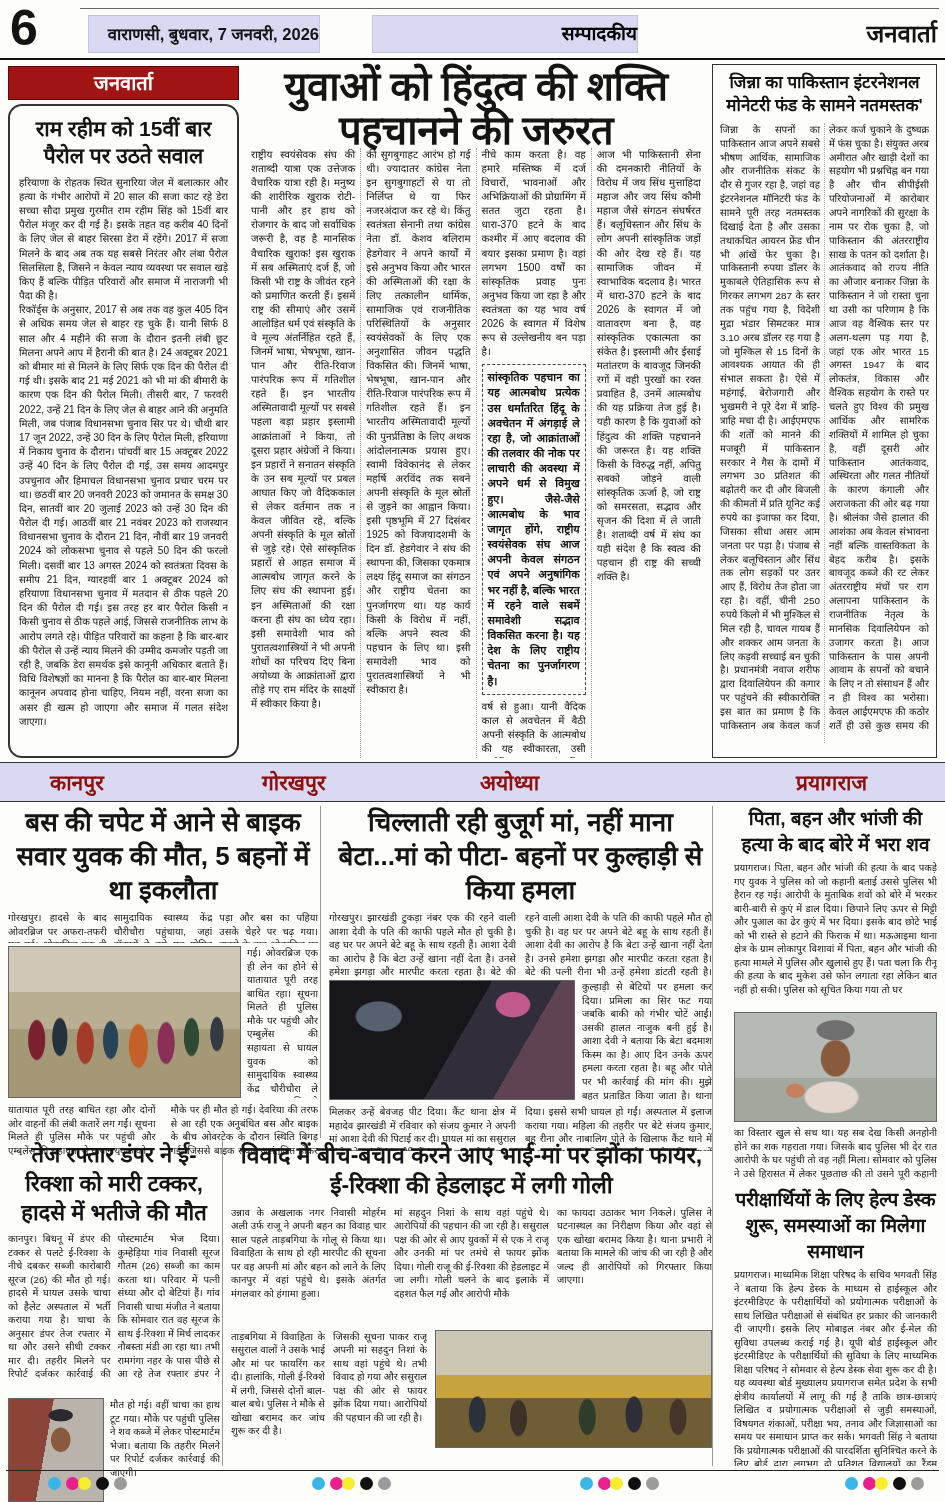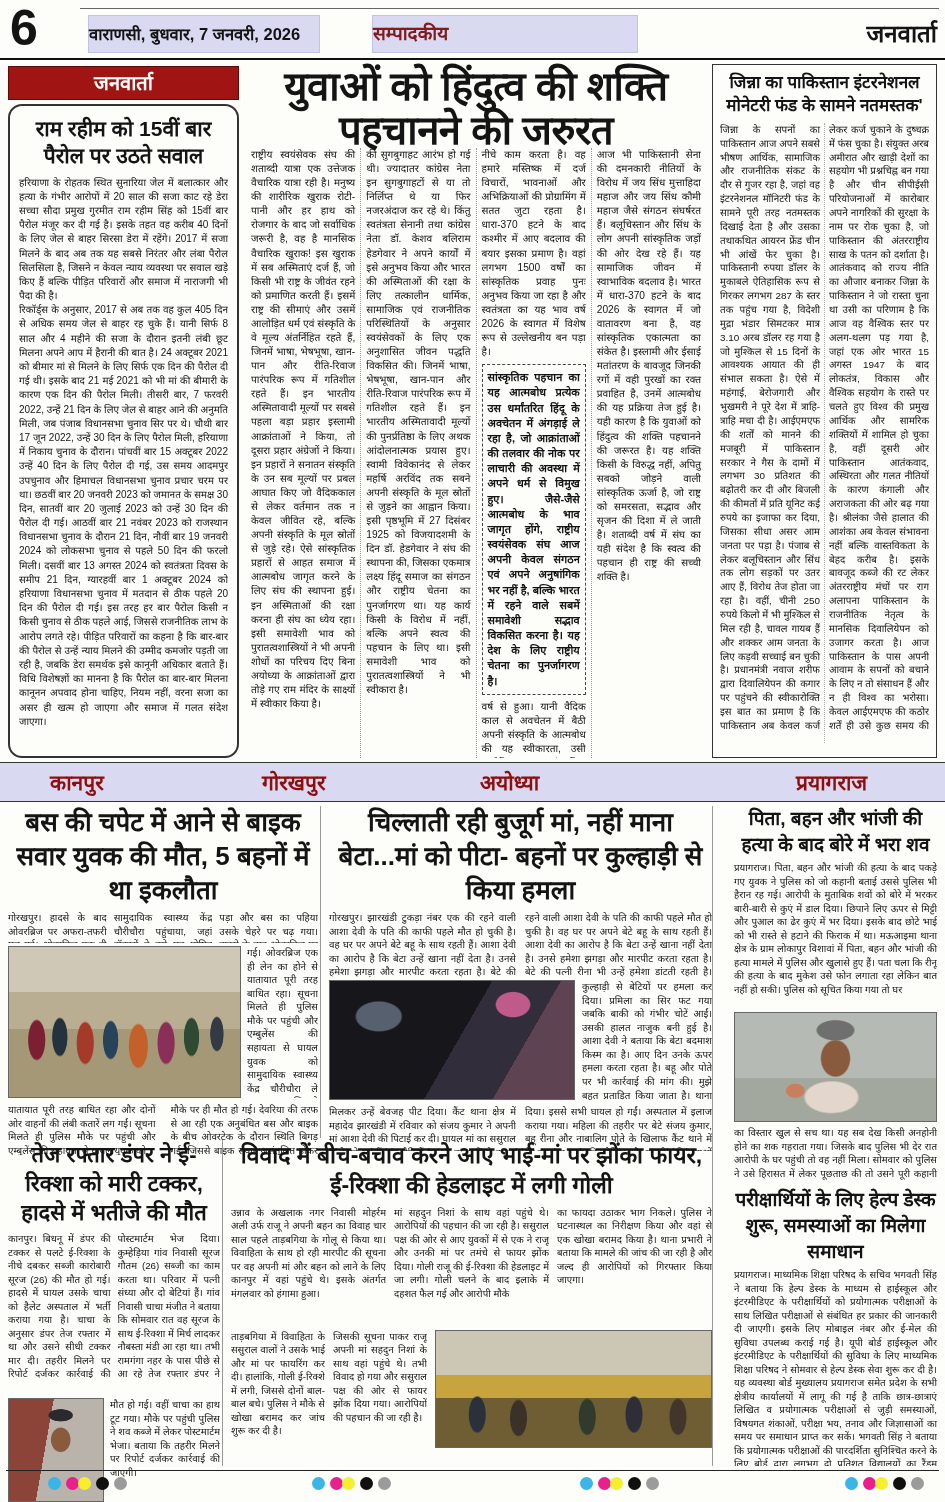--- a/index.html
+++ b/index.html
@@ -11,23 +11,23 @@
     overflow:hidden;
   }
   .abs { position:absolute; }
   .just { text-align:justify; }
   .hide { overflow:hidden; }
   .pre { white-space:pre-line; }
 
   
   .pagenum { left:10px; top:0px; font-size:50px; font-weight:800; line-height:56px; }
   .topline { left:80px; top:8px; right:6px; border-top:1.5px solid #666; height:0; }
-  .lavbox { background:#d9d9f2; border:1px solid #c2c2e2; text-align:left; }
+  .lavbox { background:#d9d9f2; border:1px solid #c2c2e2; text-align:right; }
   .datebox { left:88px; top:15px; width:232px; height:38px; font-size:16.5px; font-weight:800; line-height:36px; }
-  .secbox  { left:372px; top:15px; width:266px; height:38px; font-size:19px; font-weight:800; line-height:36px; color:#7f1d1d; }
+  .secbox  { left:372px; top:15px; width:266px; height:38px; font-size:19px; font-weight:800; line-height:36px; color:#000000; }
   .masthead { right:8px; top:16px; font-size:24px; font-weight:800; }
   .hdr-rule { left:0; top:58px; width:945px; border-top:2px solid #111; height:0; }
 
   
   .jv-brand { left:8px; top:66px; width:231px; height:34px; background:#a01414; border:1px solid #5d0b0b;
               color:#fff; text-align:center; font-size:20px; font-weight:800; line-height:32px; }
   .jv-box { left:8px; top:104px; width:231px; height:654px; border:2px solid #333; border-radius:14px; padding:9px 9px; }
   .jv-head { font-size:21px; font-weight:800; text-align:center; line-height:1.3; margin-bottom:6px; }
   .jv-body { font-size:10px; line-height:1.42; height:568px; }
 

